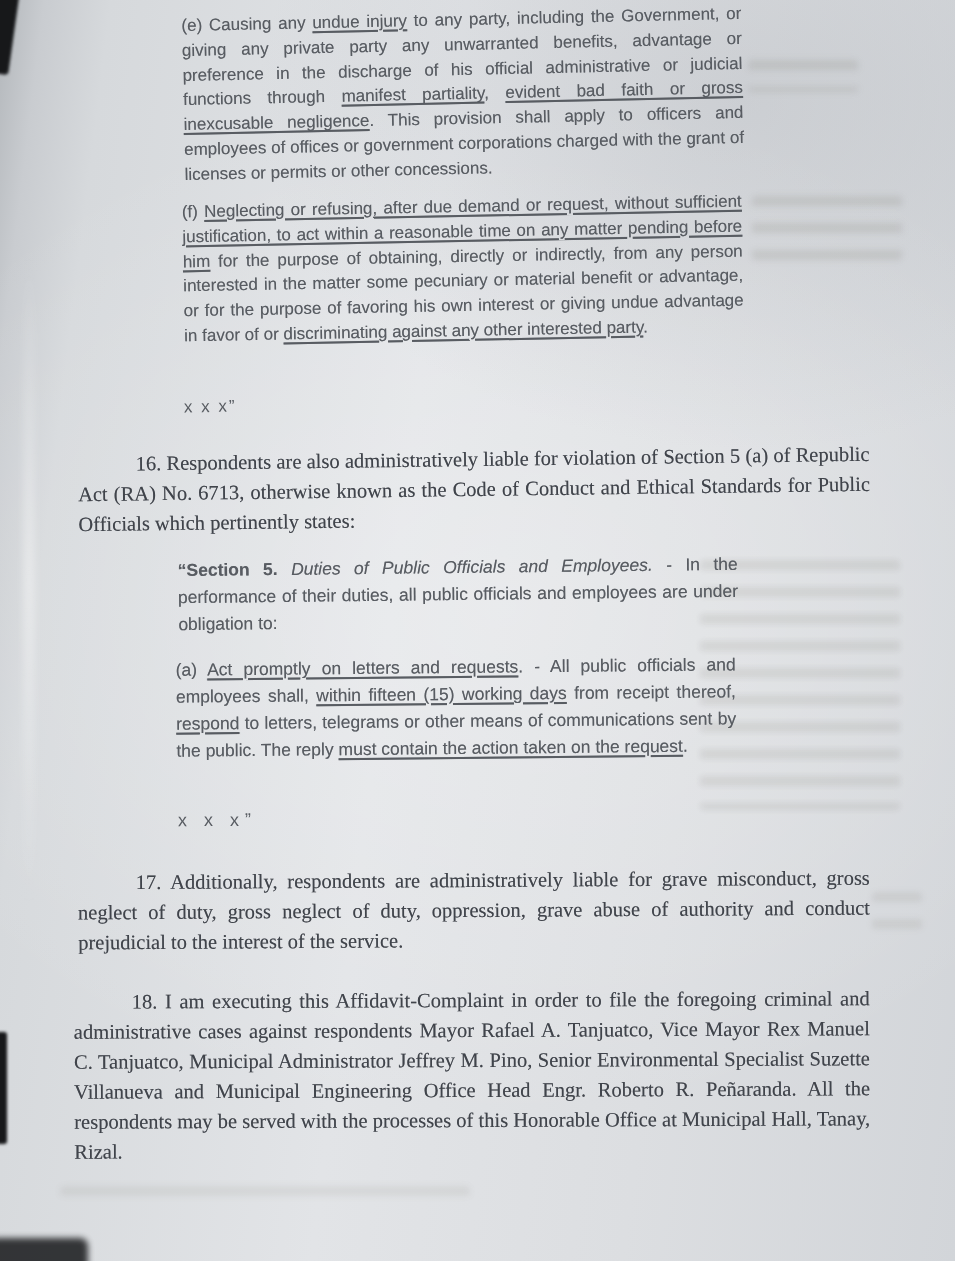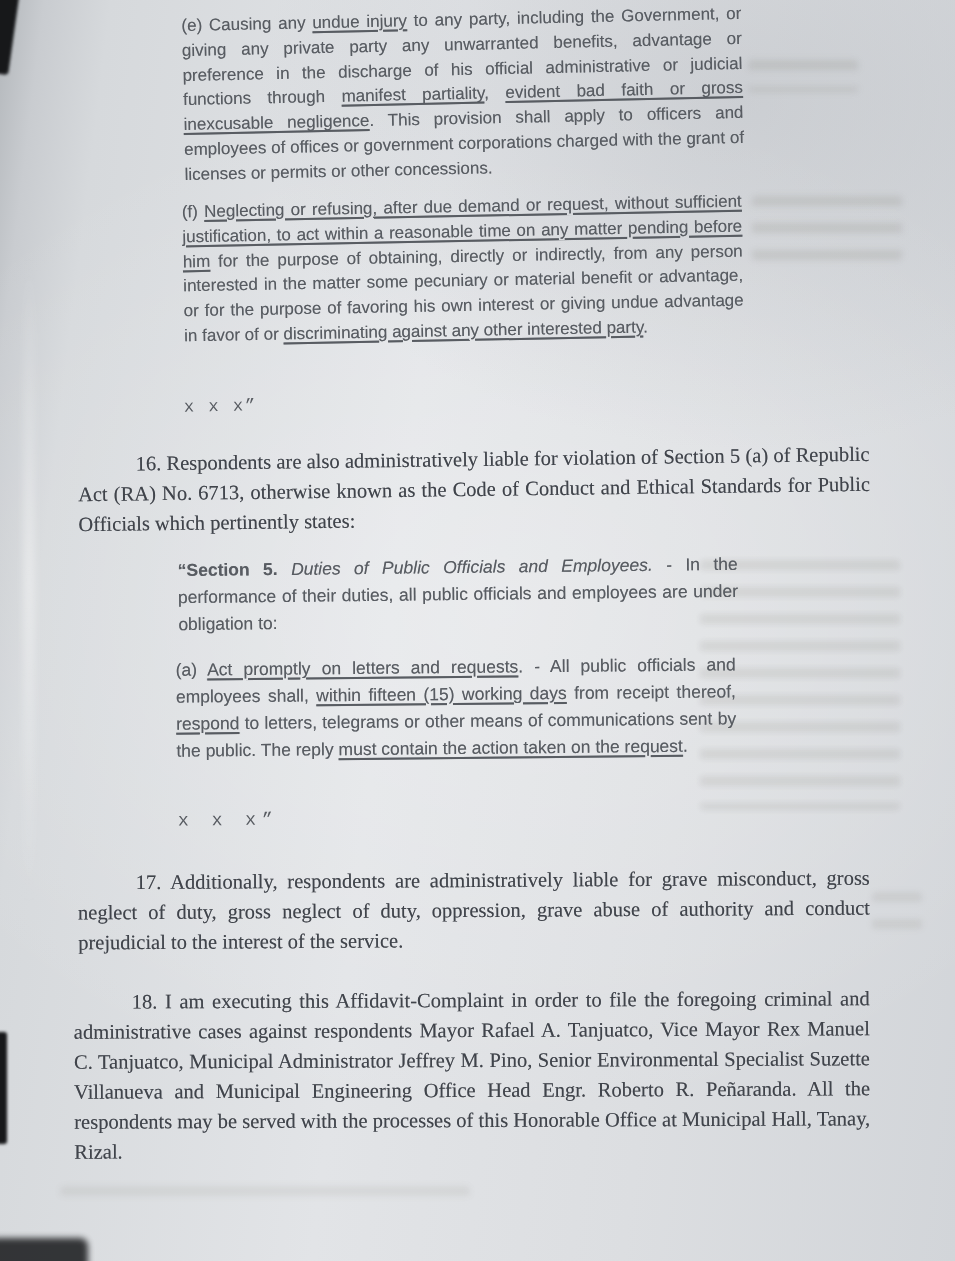--- a/index.html
+++ b/index.html
@@ -43,21 +43,21 @@
     text-shadow:0 0 .6px rgba(88,92,98,.55);
   }
   .serif{
     font-family:"Liberation Serif",serif;
     color:var(--ink-serif);
     font-size:20.5px;line-height:30px;
     width:792px;text-align:justify;text-indent:58px;
     text-shadow:0 0 .6px rgba(64,68,75,.5);
   }
   .quote-a, .quote-sec{font-size:17.5px;line-height:27px;}
-  .xxx{font-family:Liberation Mono, monospace;font-size:17px;letter-spacing:2px;}
+  .xxx{font-family:Liberation Sans, sans-serif;font-size:17px;letter-spacing:2px;}
   .xxx-wide{letter-spacing:6px;font-size:18px;}
 
   #para-e{left:183px;top:8px;transform:rotate(-1.25deg);}
   #para-f{left:183px;top:195px;transform:rotate(-1.1deg);}
   #xxx-1{left:184px;top:397px;transform:rotate(-1deg);}
   #para-16{left:78px;top:444px;transform:rotate(-0.75deg);}
   #sec-5{left:178px;top:554px;transform:rotate(-0.65deg);}
   #para-a{left:176px;top:654px;transform:rotate(-0.55deg);}
   #xxx-2{left:178px;top:810px;transform:rotate(-0.5deg);}
   #para-17{left:78px;top:865px;transform:rotate(-0.35deg);}

